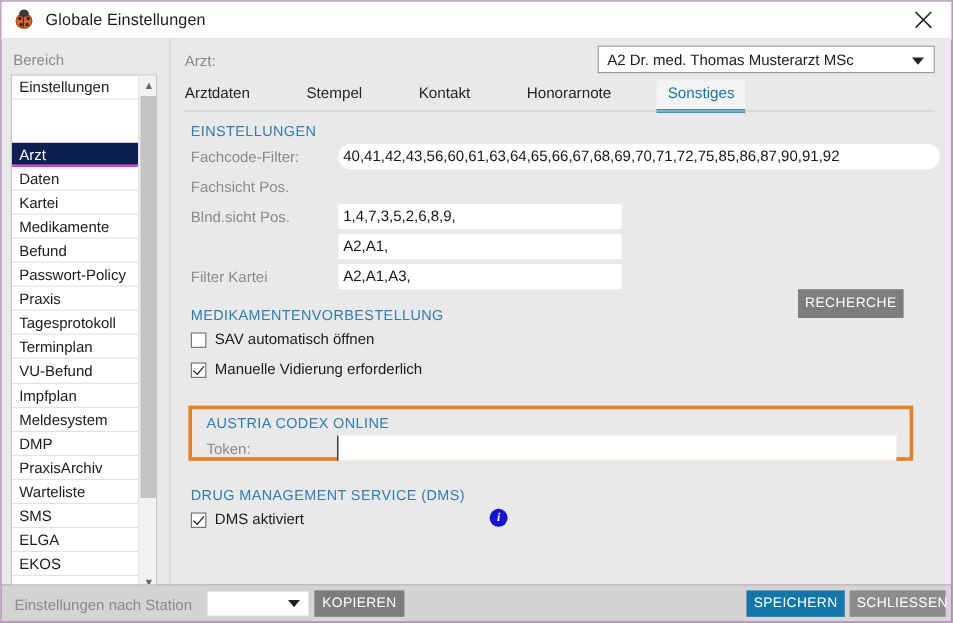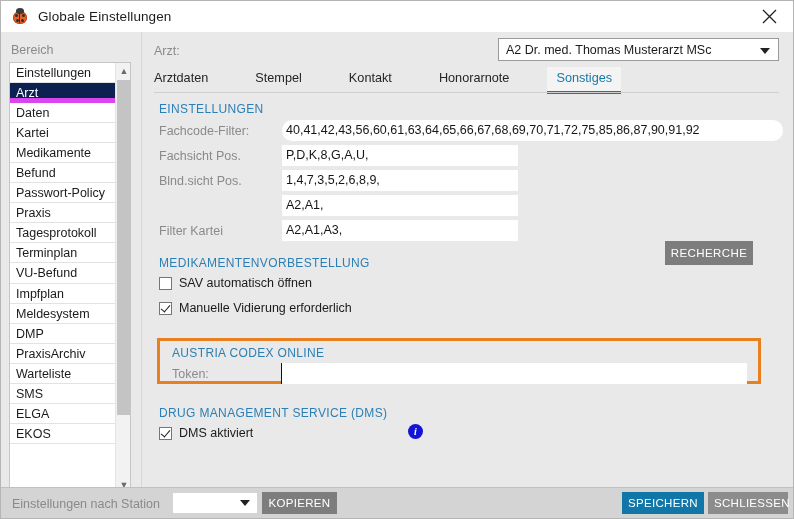--- a/index.html
+++ b/index.html
@@ -133,21 +133,22 @@
     font-size: 12.5px;
     color: #1b1b1b;
     border-bottom: 1px solid #e2e2e2;
     box-sizing: border-box;
     white-space: nowrap;
     cursor: default;
   }
   .list-item.selected {
     background: #0d2150;
     color: #ffffff;
-    border-bottom: 5px solid #d946ef;
+    border-bottom: 2px solid #d946ef;
+    margin-top: 36px;
   }
   .list-scroll {
     width: 16px;
     flex: 0 0 auto;
     background: #f2f2f2;
     position: relative;
     border-left: 1px solid #e4e4e4;
   }
   .ls-arrow {
     position: absolute;
@@ -527,21 +528,20 @@
         <div class="tab active">Sonstiges</div>
       </div>
       <div class="tabs-underline"></div>
 
       <div class="sect-title" style="left:18px; top:70px;">EINSTELLUNGEN</div>
 
       <div class="fld-label" style="left:18px; top:92px;">Fachcode-Filter:</div>
       <div class="txtfield readval" style="left:141px; top:88px; width:501px;border-radius:10px;">40,41,42,43,56,60,61,63,64,65,66,67,68,69,70,71,72,75,85,86,87,90,91,92</div>
 
       <div class="fld-label" style="left:18px; top:117px;">Fachsicht Pos.</div>
-      <div class="txtfield readval" style="left:141px; top:113px; width:236px;">P,D,K,8,G,A,U,</div>
 
       <div class="fld-label" style="left:18px; top:142px;">Blnd.sicht Pos.</div>
       <div class="txtfield readval" style="left:141px; top:138px; width:236px;">1,4,7,3,5,2,6,8,9,</div>
 
       <div class="txtfield readval" style="left:141px; top:163px; width:236px;">A2,A1,</div>
 
       <div class="fld-label" style="left:18px; top:192px;">Filter Kartei</div>
       <div class="txtfield readval" style="left:141px; top:188px; width:236px;">A2,A1,A3,</div>
 
       <button class="btn-grey" style="left:524px; top:180px; width:88px; height:24px;margin-top:29px;">RECHERCHE</button>

